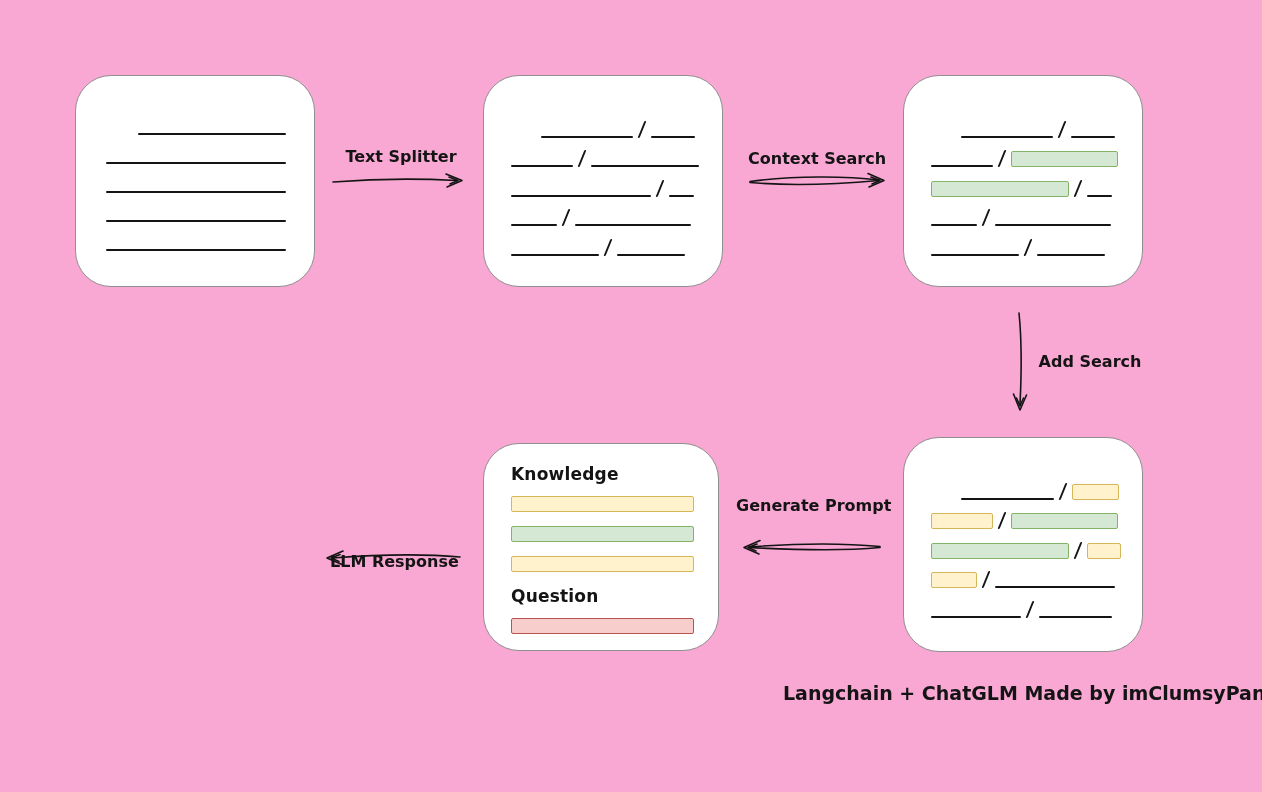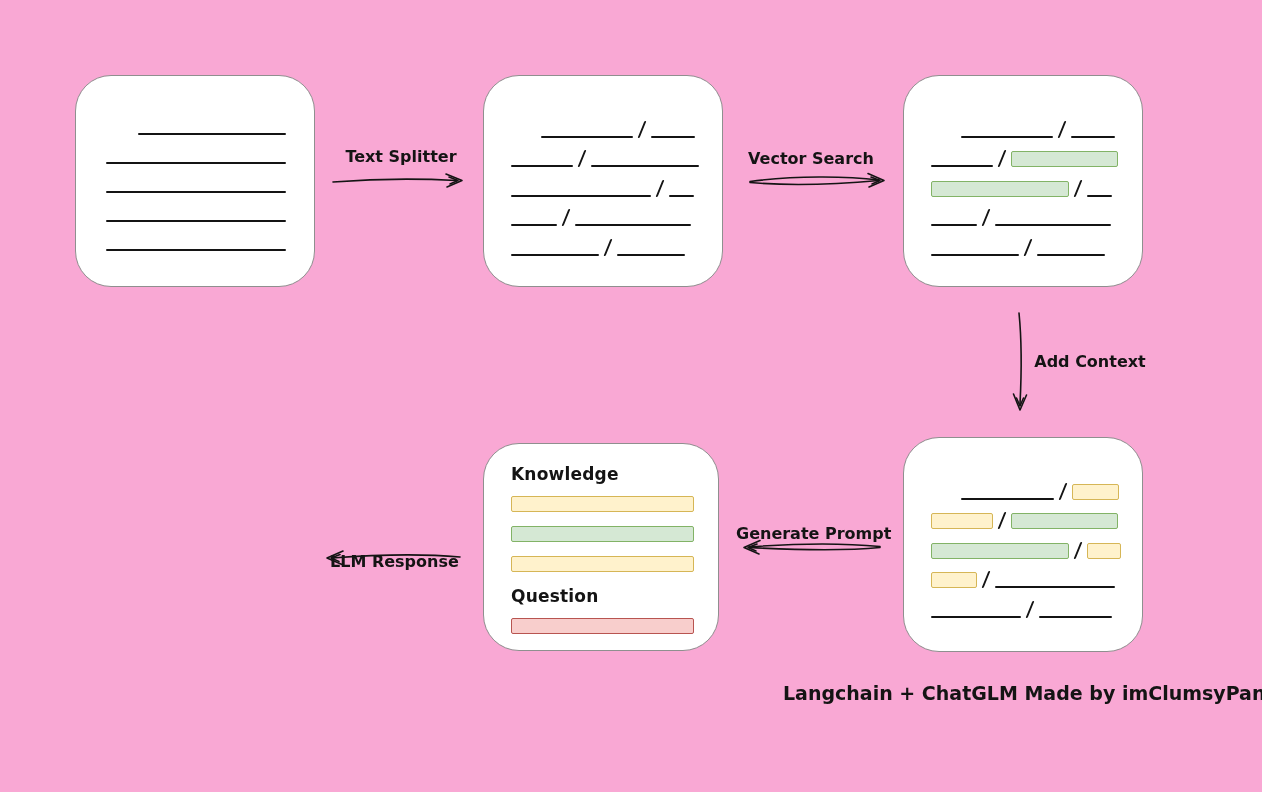--- a/index.html
+++ b/index.html
@@ -102,23 +102,23 @@
     </g>
 
     <g>
       <path class="stroke" d="M460,557 C 420,553.5 372,555 332,558"></path>
       <path class="stroke" d="M343,551 L 327,558 L 342,564.5"></path>
       <path class="stroke" d="M340,554.5 L 331,558 L 339,561.5"></path>
     </g>
   </svg>
 
   <div class="arrow-label" style="left:341px;top:147px;width:120px;">Text Splitter</div>
-  <div class="arrow-label" style="left:748px;top:149px;width:126px;">Vector Search</div>
-  <div class="arrow-label" style="left:1034px;top:352px;width:112px;">Add Context</div>
-  <div class="arrow-label" style="left:736px;top:524px;width:148px;">Generate Prompt</div>
+  <div class="arrow-label" style="left:748px;top:149px;width:126px;">Context Search</div>
+  <div class="arrow-label" style="left:1034px;top:352px;width:112px;">Add Search</div>
+  <div class="arrow-label" style="left:736px;top:496px;width:148px;">Generate Prompt</div>
   <div class="arrow-label" style="left:330px;top:552px;width:124px;">LLM Response</div>
 
   <div class="box" id="doc-box">
     <div style="margin-top:14px;">
         <div class="line-row">
           <div class="seg-line" style="width: 148px; margin-left: 32px;"></div>
         </div>
         <div class="line-row">
           <div class="seg-line" style="width: 180px;"></div>
         </div>

